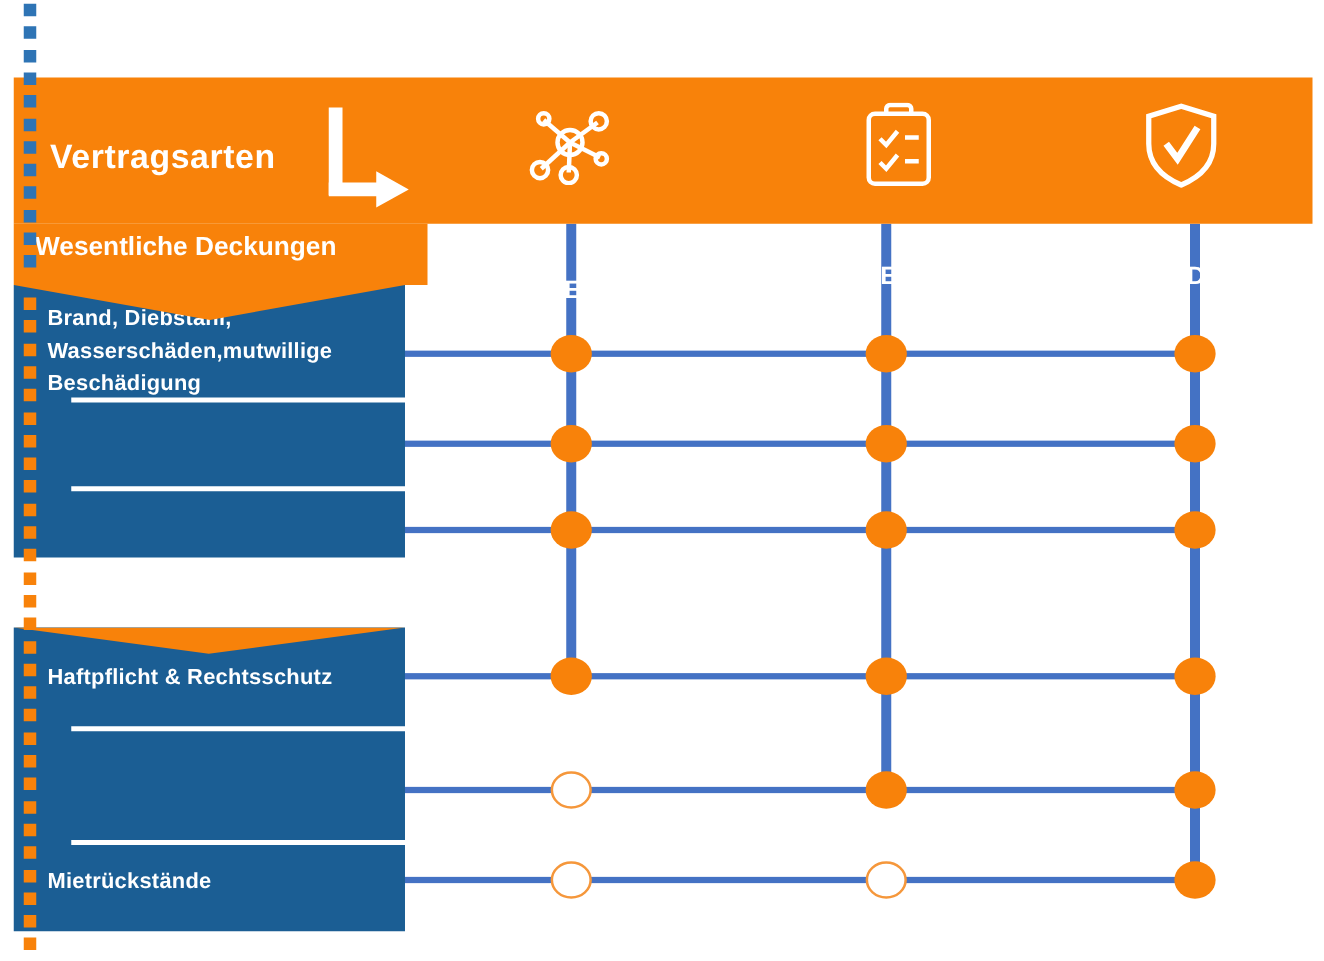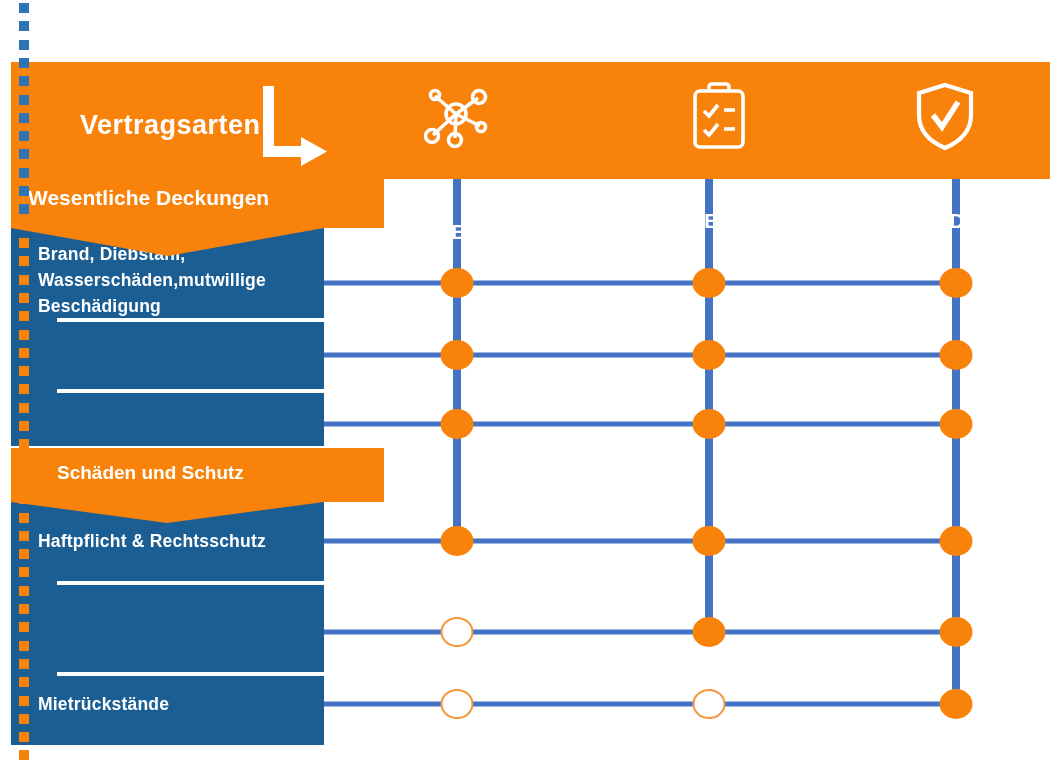--- a/index.html
+++ b/index.html
@@ -1,27 +1,27 @@
 <!DOCTYPE html>
 <html><head>
 <meta charset="utf-8">
 <style>
   html,body{margin:0;padding:0;background:#fff;}
   #app{position:relative;width:1059px;height:769px;background:#fff;overflow:hidden;
        font-family:"Liberation Sans",sans-serif;}
   
   .header-band{position:absolute;left:11px;top:62px;width:1039px;height:117px;}
   .page-title{position:absolute;left:29px;top:48px;color:#fff;font-size:27px;font-weight:bold;
-              letter-spacing:.5px;margin-left:40px;}
+              letter-spacing:.5px;}
   .arrow-svg{position:absolute;left:237px;top:18px;}
   .col-header-label{position:absolute;top:148px;transform:translateX(-50%);color:#fff;
                     font-size:20px;font-weight:bold;letter-spacing:.5px;white-space:nowrap;}
   .col-icon{position:absolute;transform:translateX(-50%);}
   
-  .band{position:absolute;left:11px;width:373px;color:#fff;font-weight:bold;}
+  .band{position:absolute;left:11px;width:331px;color:#fff;font-weight:bold;}
   .band1{top:179px;height:49px;}
   .band1 .band-text{position:absolute;left:17px;top:7px;font-size:21px;}
   .band2{top:448px;height:54px;}
   .band2 .band-text{position:absolute;left:46px;top:14px;font-size:19px;}
   .wedge{position:absolute;left:11px;width:313px;height:30px;pointer-events:none;}
   .panel{position:absolute;left:11px;width:313px;}
   .panel1{top:228px;height:218px;}
   .panel2{top:502px;height:243px;}
   .row-label{position:absolute;left:27px;color:#fff;font-size:17.5px;font-weight:bold;
              line-height:26px;white-space:pre-line;letter-spacing:.2px;}
@@ -118,23 +118,20 @@
     <div class="row-label" style="top:13px;">Brand, Diebstahl,
 Wasserschäden,mutwillige
 Beschädigung</div>
   </div>
   <div class="sep" style="top:318px;"></div>
   <div class="sep" style="top:389px;"></div>
   <svg class="wedge" style="top:228px;" viewBox="0 0 313 30">
     <path d="M0 0 L313 0 L157 28 Z" fill="#F8820A"></path>
   </svg>
 
-  <div class="band band2" style="background:#F8820A;">
-    <div class="band-text">Schäden und Schutz</div>
-  </div>
 
   <div class="panel panel2" style="background:#1B5E94;">
     <div class="row-label" style="top:26px;">Haftpflicht &amp; Rechtsschutz</div>
     <div class="row-label" style="top:189px;">Mietrückstände</div>
   </div>
   <div class="sep" style="top:581px;"></div>
   <div class="sep" style="top:672px;"></div>
   <svg class="wedge" style="top:502px;" viewBox="0 0 313 30">
     <path d="M0 0 L313 0 L156 21 Z" fill="#F8820A"></path>
   </svg>

